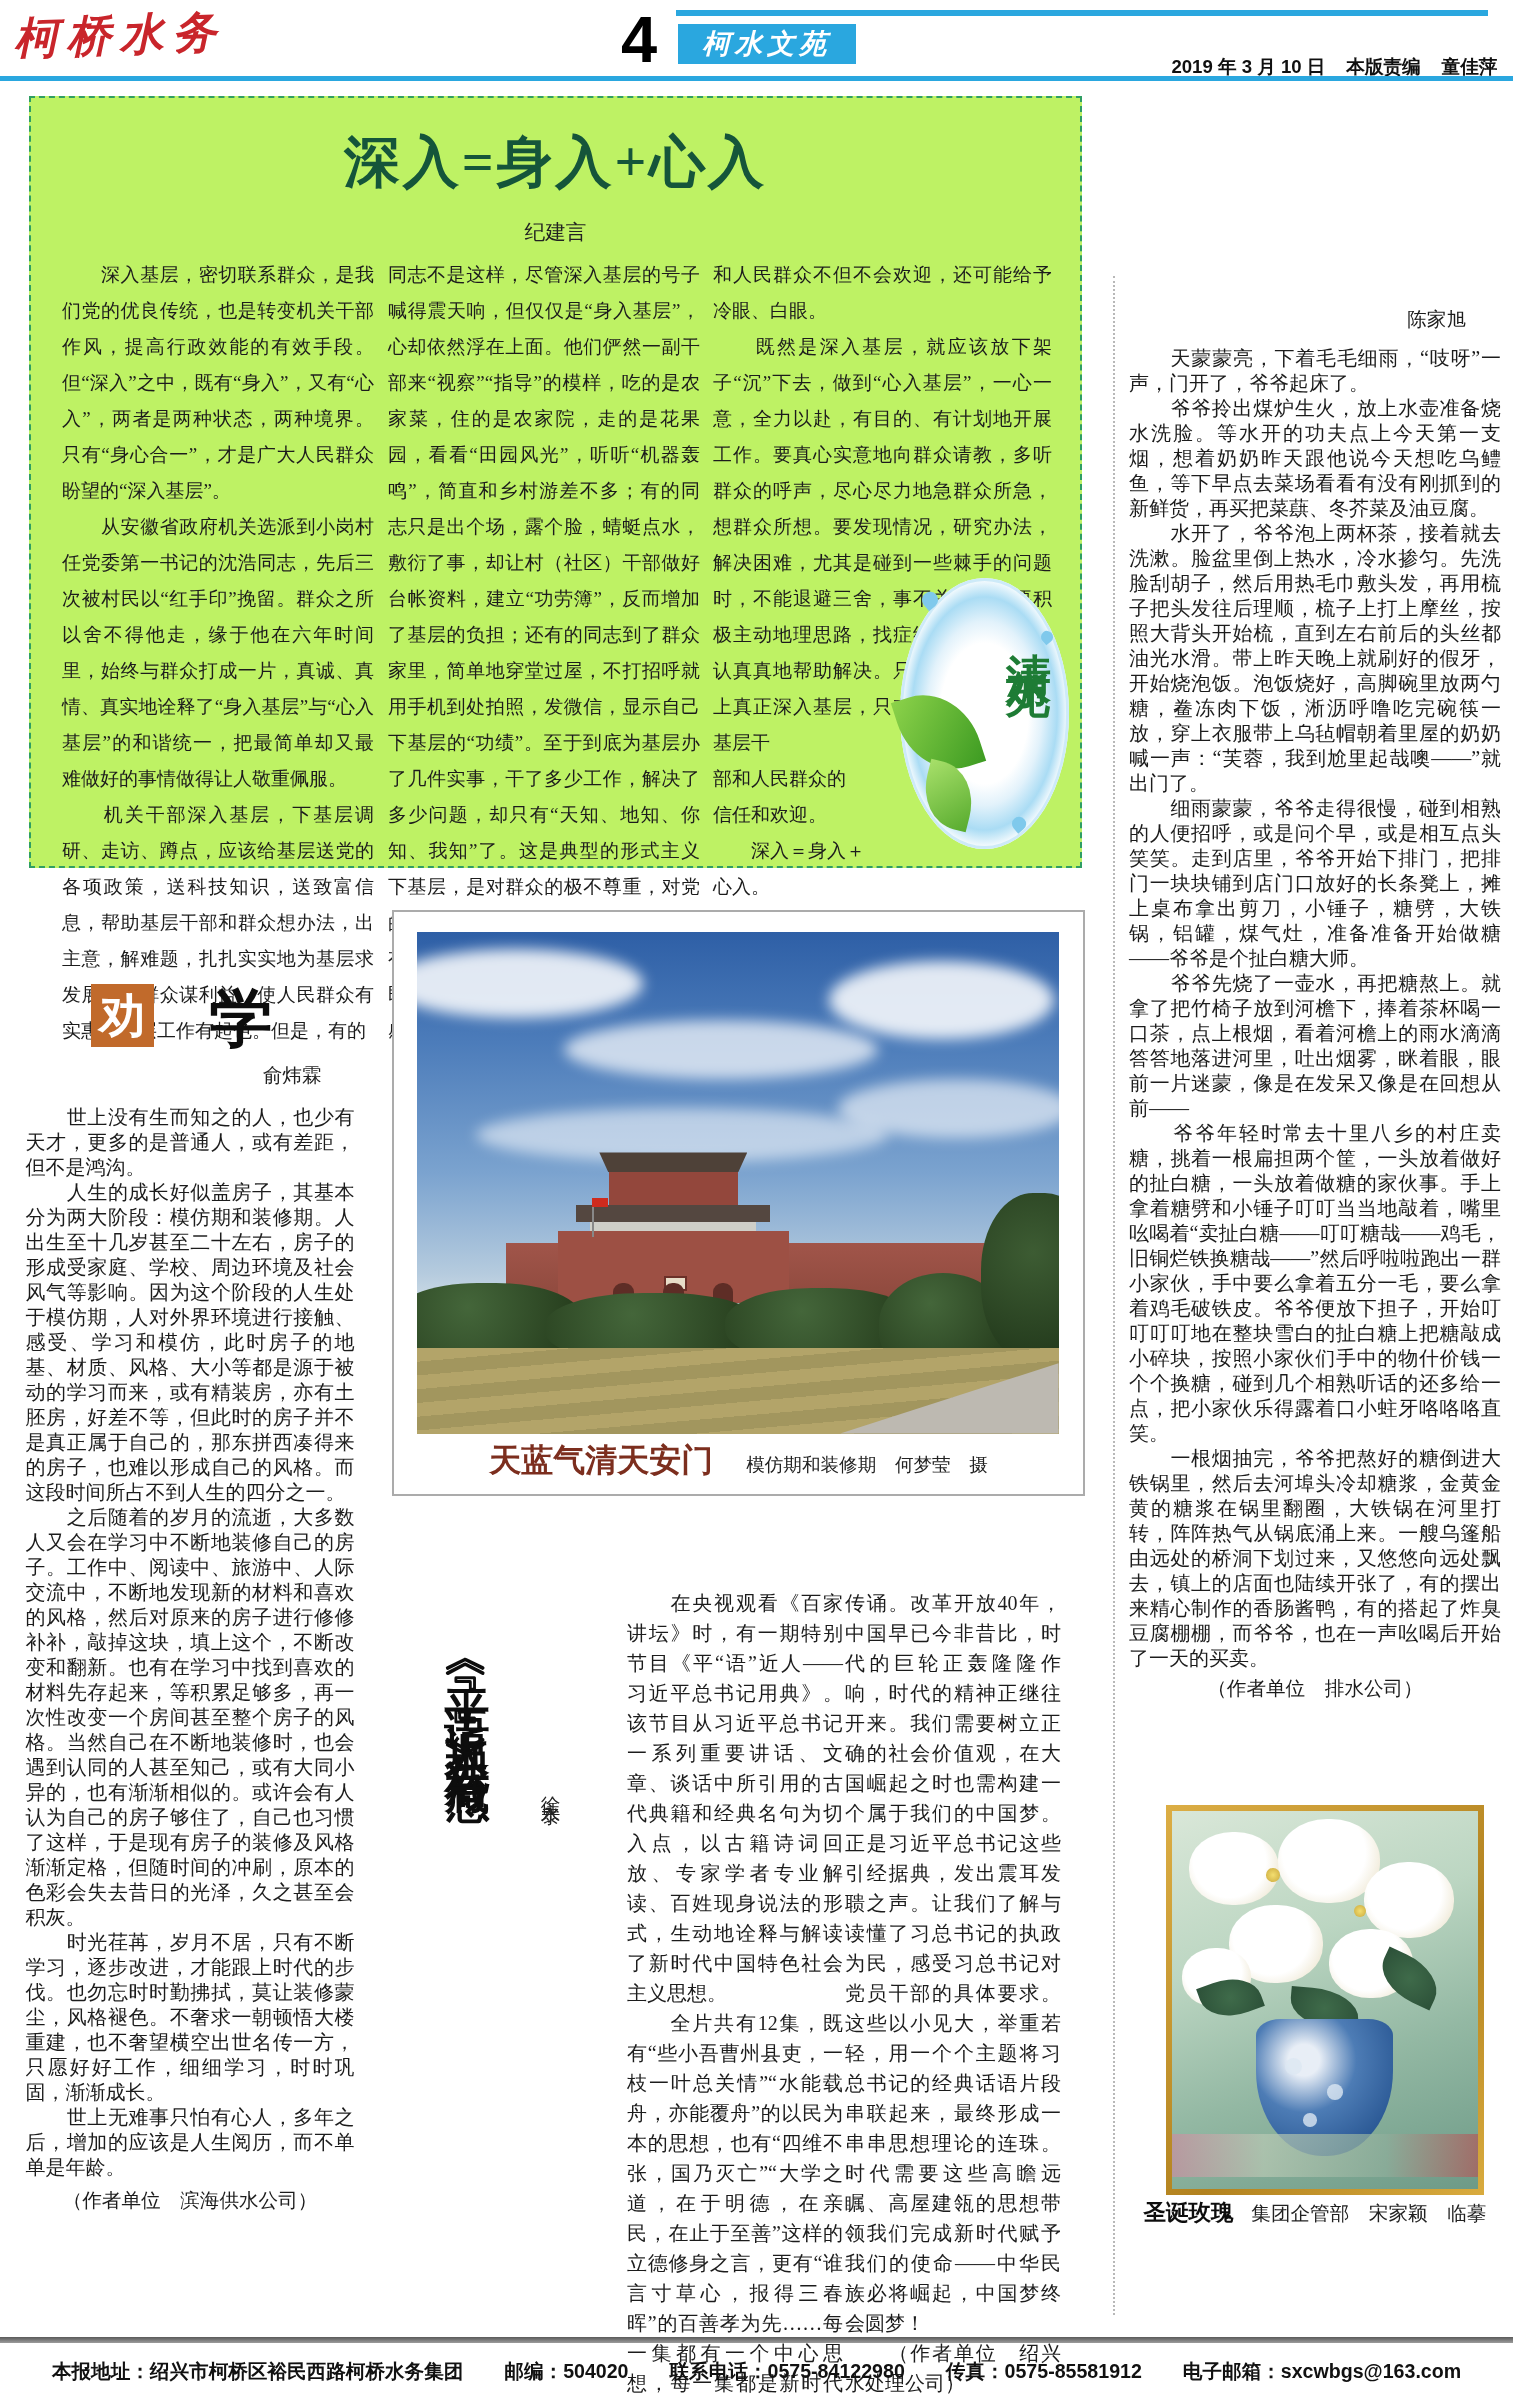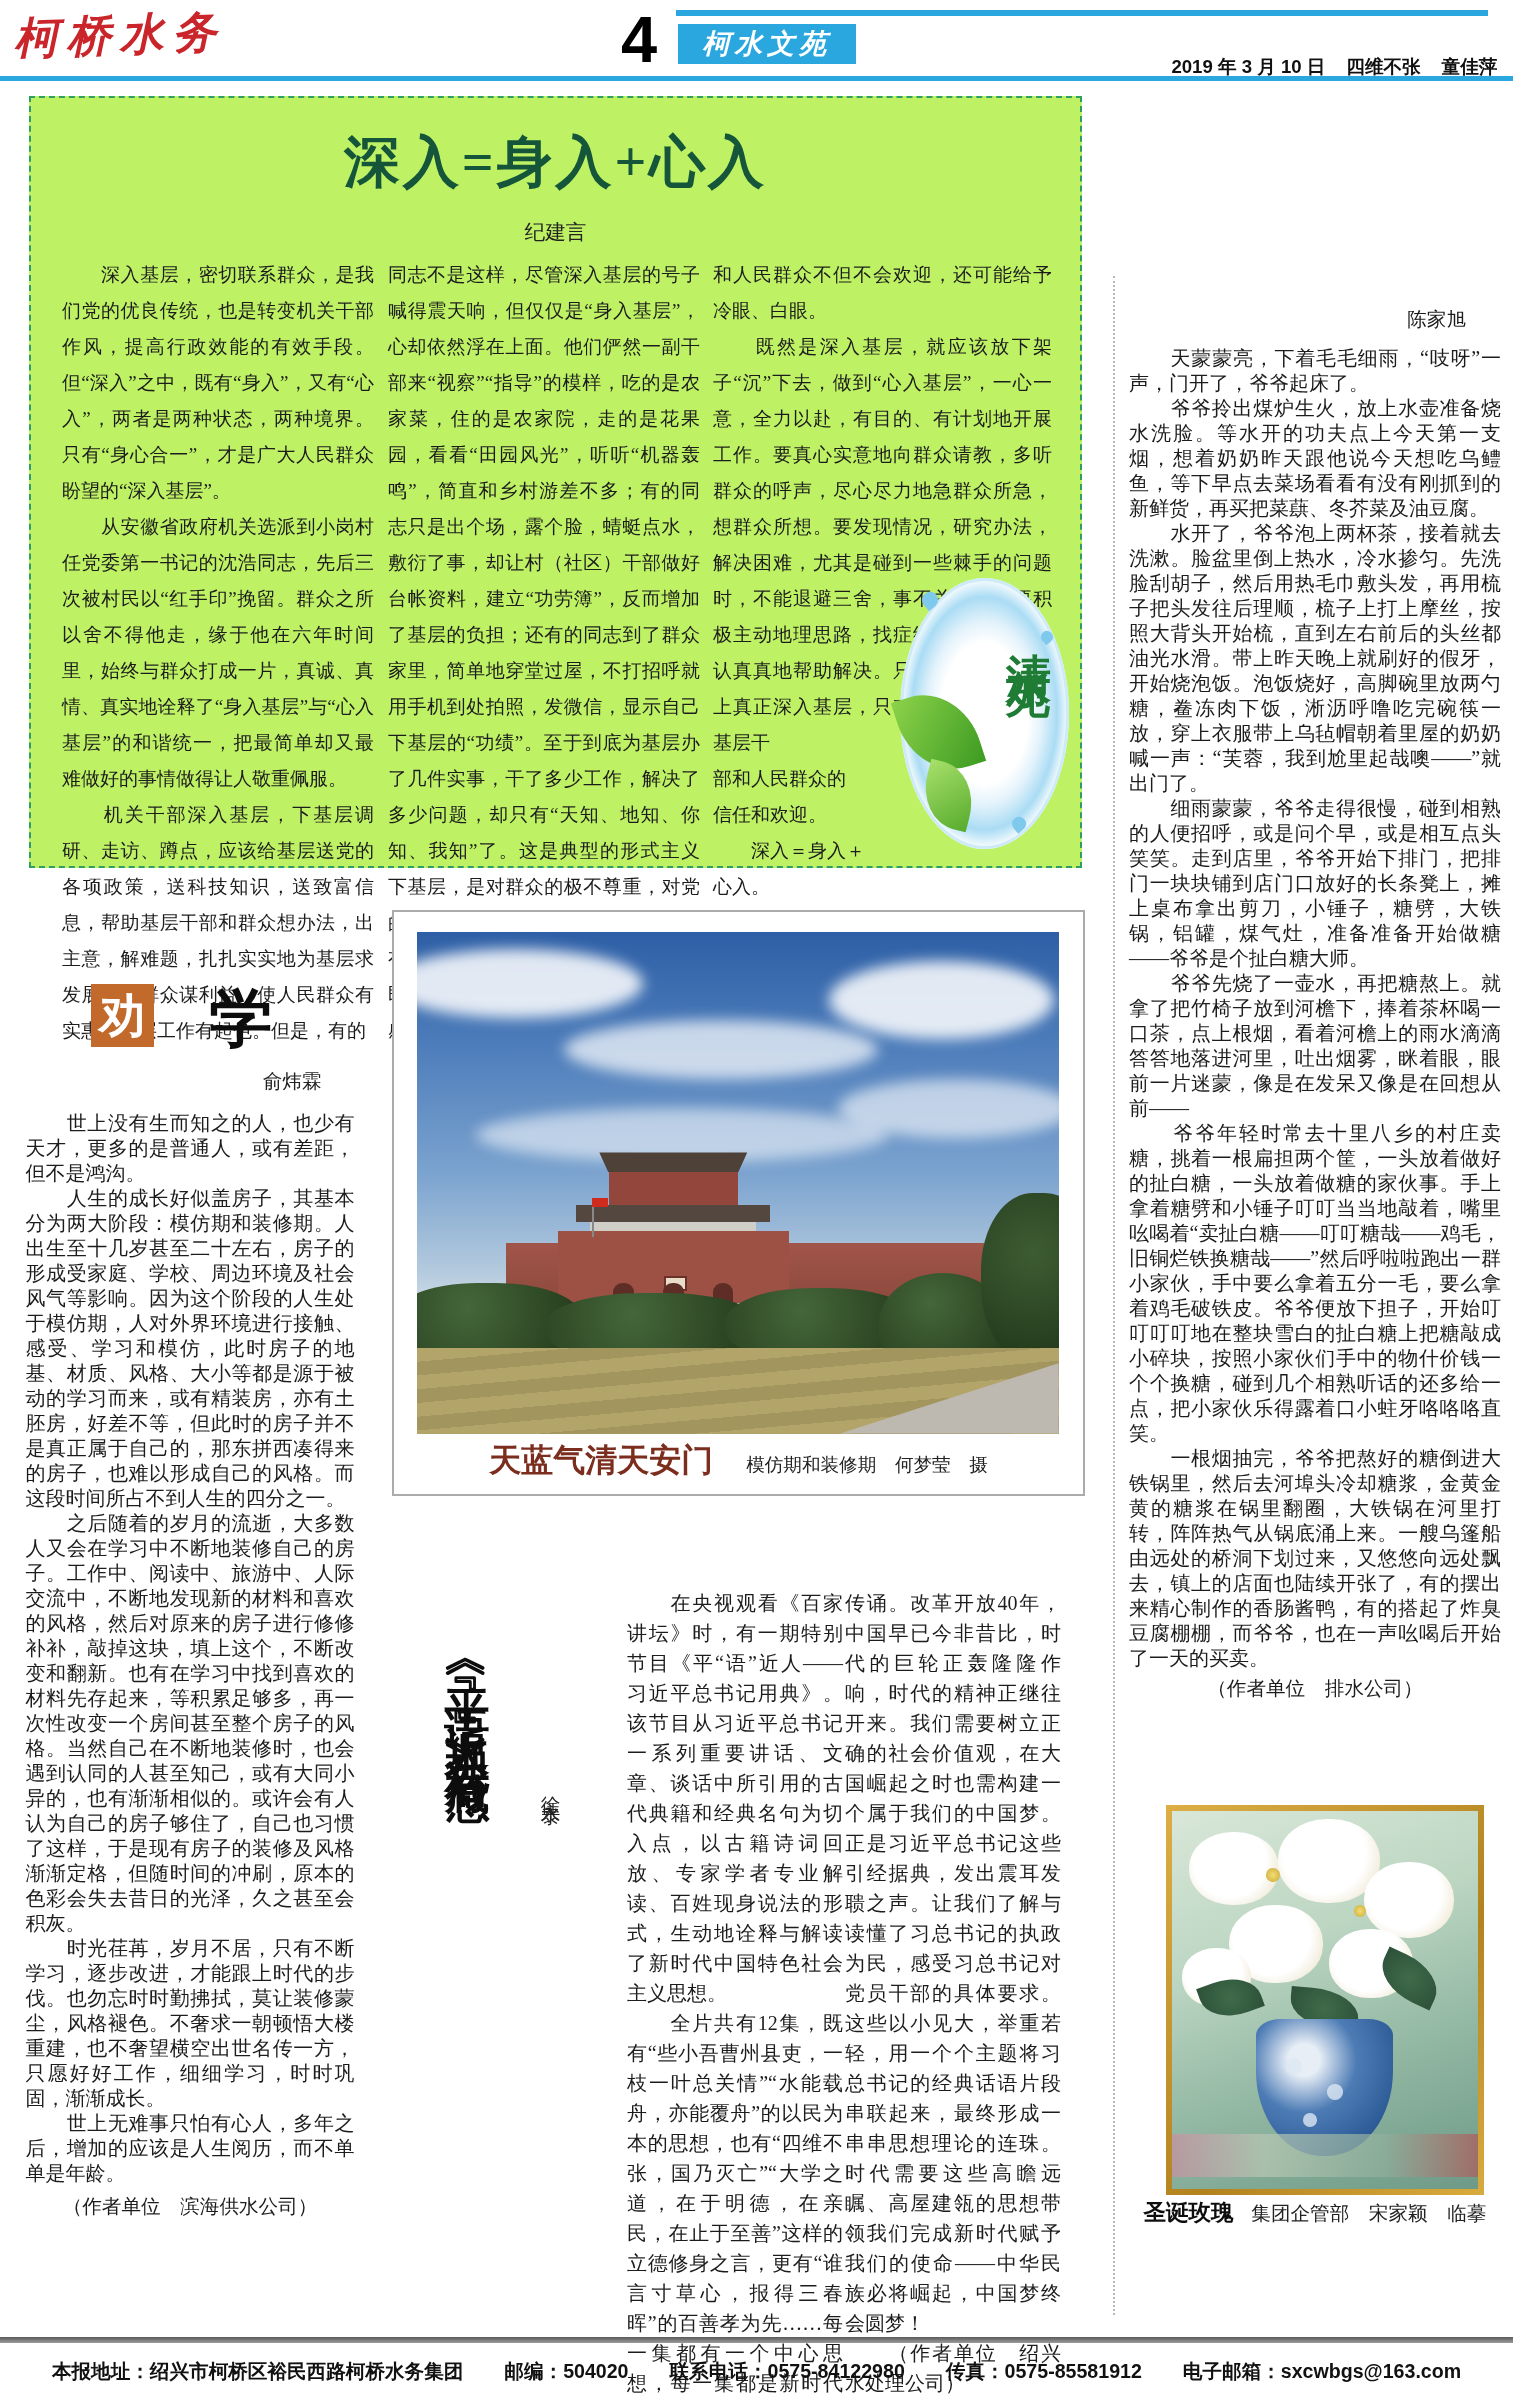--- a/index.html
+++ b/index.html
@@ -48,21 +48,21 @@
               letter-spacing:9.8px;font-family:"Liberation Serif",serif;}
 
   
   .qx{left:25.5px;top:976px;width:329px;}
   .qx-titlerow{position:relative;height:84px;}
   .qx-box{position:absolute;left:65px;top:7.8px;width:63px;height:63px;background:#c16a2b;color:#fff;
           font-size:47px;font-weight:900;display:flex;align-items:center;justify-content:center;
           font-family:"Liberation Sans","DejaVu Sans",sans-serif;}
   .qx-char2{position:absolute;left:184px;top:0px;font-size:63px;font-weight:900;color:#0d0d0d;
             font-family:"Liberation Sans","DejaVu Sans",sans-serif;}
-  .qx-author{text-align:right;padding-right:33px;font-size:19.6px;color:#222;margin-top:8px;}
+  .qx-author{text-align:right;padding-right:33px;font-size:19.6px;color:#222;margin-top:2px;}
   .qx-body{margin-top:15.7px;font-size:20px;line-height:25px;}
   .qx-attrib{margin-top:7.8px;text-align:center;font-size:19.6px;}
 
   
   .photo-frame{left:392px;top:910px;width:689px;height:582px;background:#fff;border:2px solid #ababab;}
   .photo-img{position:absolute;left:22.5px;top:19.6px;width:642px;height:502px;overflow:hidden;
      background:linear-gradient(180deg,#2e5fa6 0%,#4c7cba 22%,#7ba3cf 48%,#b5cbde 68%,#dfe7ea 78%,#e8ebe7 100%);}
   .cloud{position:absolute;background:rgba(255,255,255,.85);border-radius:50%;filter:blur(6.9px);}
   .c1{left:-29px;top:17.6px;width:255px;height:69px;}
   .c2{left:147px;top:88px;width:314px;height:59px;background:rgba(255,255,255,.7);}
@@ -153,21 +153,21 @@
 <body>
 
 <div class="page">
 
   <div class="abs masthead">柯桥水务</div>
   <div class="abs page-num">4</div>
   <div class="abs top-blue-line"></div>
   <div class="abs section-box">柯水文苑</div>
   <div class="abs date-line">
     <span style="margin-left:0">2019 年 3 月 10 日</span>
-    <span>四维不张</span>
+    <span>本版责编</span>
     <span>童佳萍</span>
   </div>
   <div class="abs header-blue-line"></div>
 
   <div class="abs green-box">
     <div class="abs m-title">深入=身入+心入</div>
     <div class="abs m-byline">纪建言</div>
     <div class="abs m-col m-c1 flow">　　深入基层，密切联系群众，是我们党的优良传统，也是转变机关干部作风，提高行政效能的有效手段。但“深入”之中，既有“身入”，又有“心入”，两者是两种状态，两种境界。只有“身心合一”，才是广大人民群众盼望的“深入基层”。
 　　从安徽省政府机关选派到小岗村任党委第一书记的沈浩同志，先后三次被村民以“红手印”挽留。群众之所以舍不得他走，缘于他在六年时间里，始终与群众打成一片，真诚、真情、真实地诠释了“身入基层”与“心入基层”的和谐统一，把最简单却又最难做好的事情做得让人敬重佩服。
 　　机关干部深入基层，下基层调研、走访、蹲点，应该给基层送党的各项政策，送科技知识，送致富信息，帮助基层干部和群众想办法，出主意，解难题，扎扎实实地为基层求发展，为群众谋利益，使人民群众有实惠，基层工作有起色。但是，有的</div>

